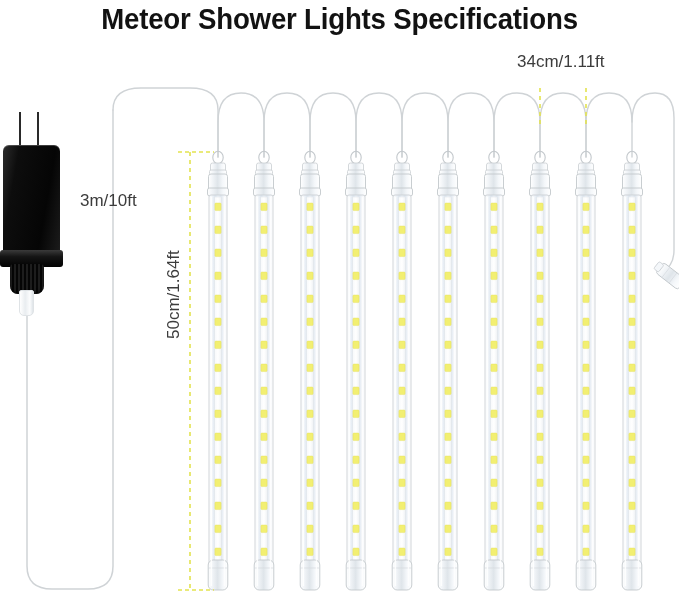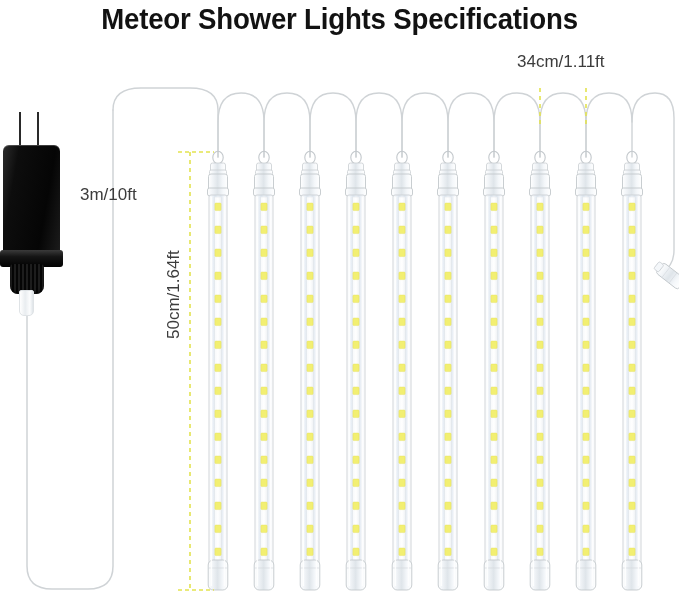--- a/index.html
+++ b/index.html
@@ -39,21 +39,21 @@
   
   .dim-label {
     position: absolute;
     font-family: "Liberation Sans", sans-serif;
     font-size: 17px;
     color: #3c3c3c;
     white-space: nowrap;
   }
   #label-3m {
     left: 80px;
-    top: 185px;
+    top: 191px;
   }
   #label-34cm {
     left: 517px;
     top: 52px;
   }
   #label-50cm {
     left: 164px;
     top: 339px;
     transform: rotate(-90deg);
     transform-origin: 0 0;

